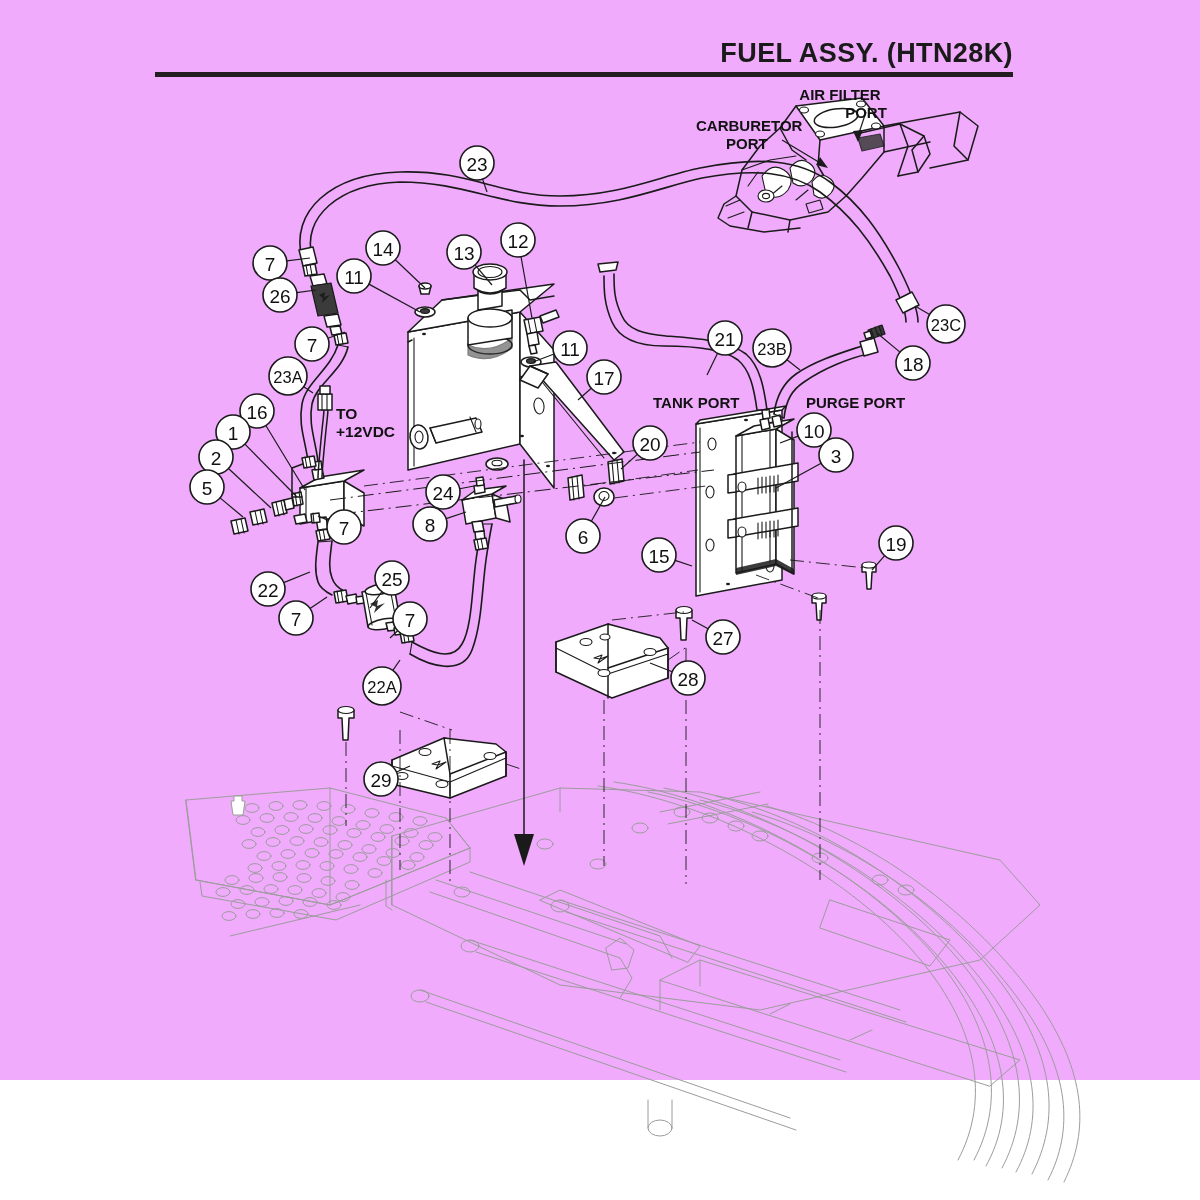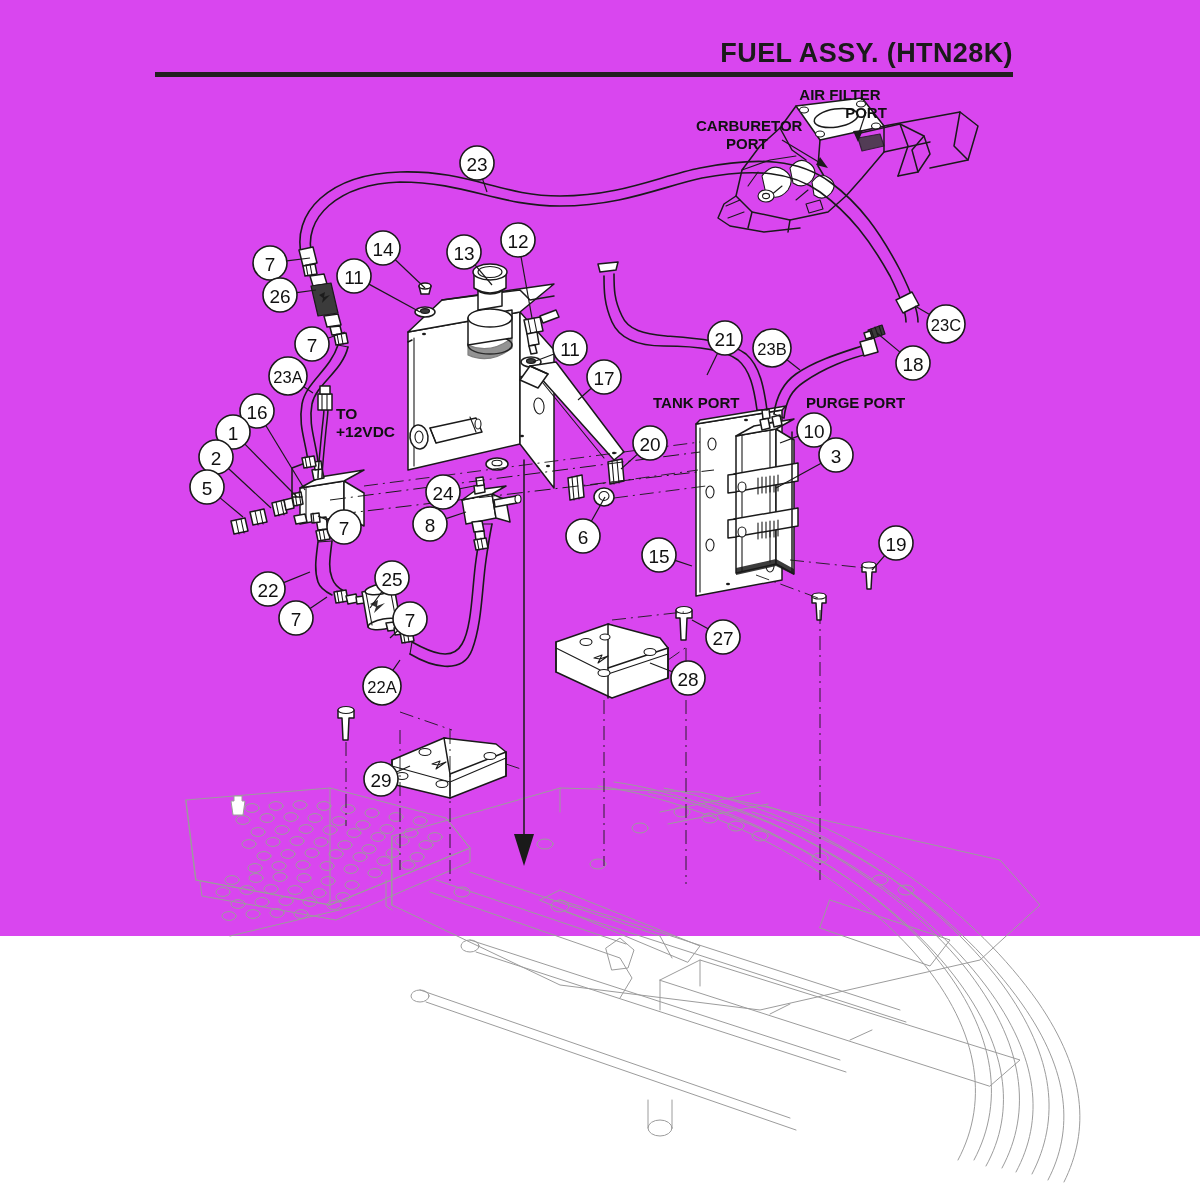--- a/index.html
+++ b/index.html
@@ -3,21 +3,21 @@
 <meta charset="utf-8">
 <title>Fuel Assy Parts Diagram</title>
 <style>
   html,body{margin:0;padding:0;background:#ffffff;}
   body{
     width:1200px;height:1200px;overflow:hidden;
     font-family:"Liberation Sans", sans-serif;
     color:#1a1a1a;
     position:relative;
   }
-  #sheet{position:relative;width:1200px;height:936px;background:#d946ef;}
+  #sheet{position:relative;width:1200px;height:1080px;background:#f0abfc;}
 
   
   #page-title{
     position:absolute;right:187px;top:38px;
     font-size:27px;font-weight:bold;letter-spacing:.4px;
     white-space:nowrap;
     font-family:"Liberation Sans", sans-serif;
   }
   #title-rule{
     position:absolute;left:155px;top:72px;width:858px;height:5px;

